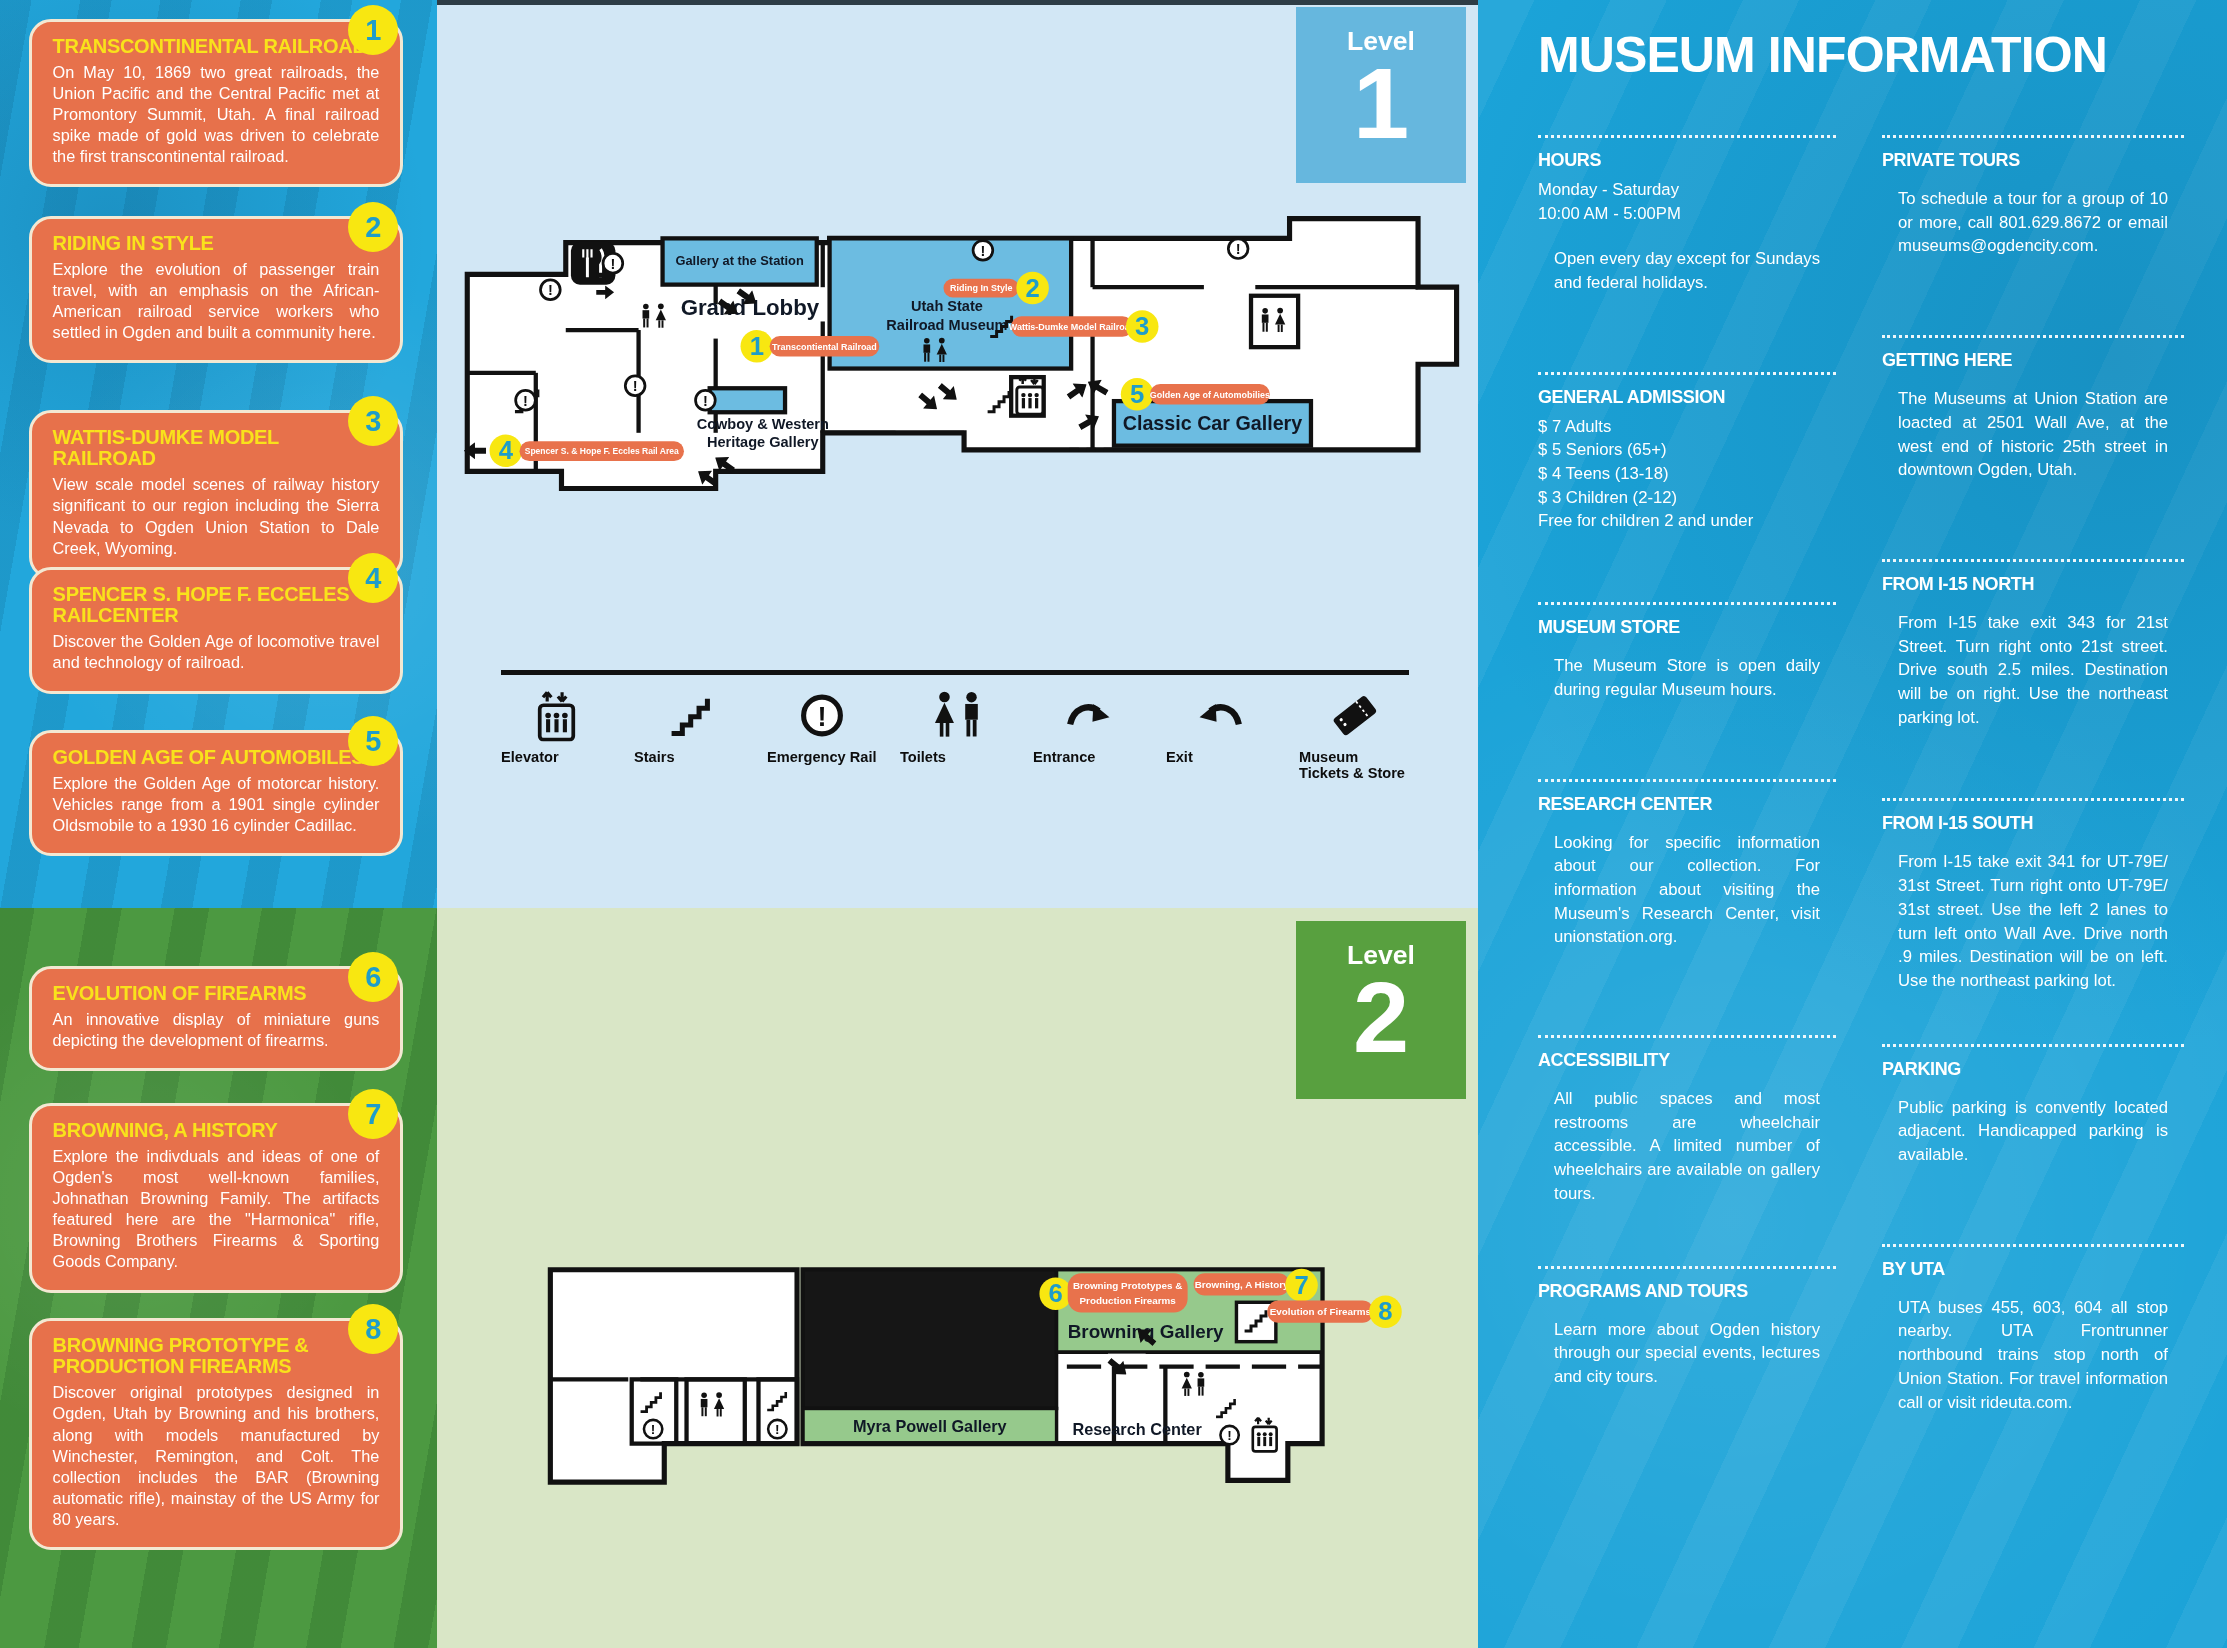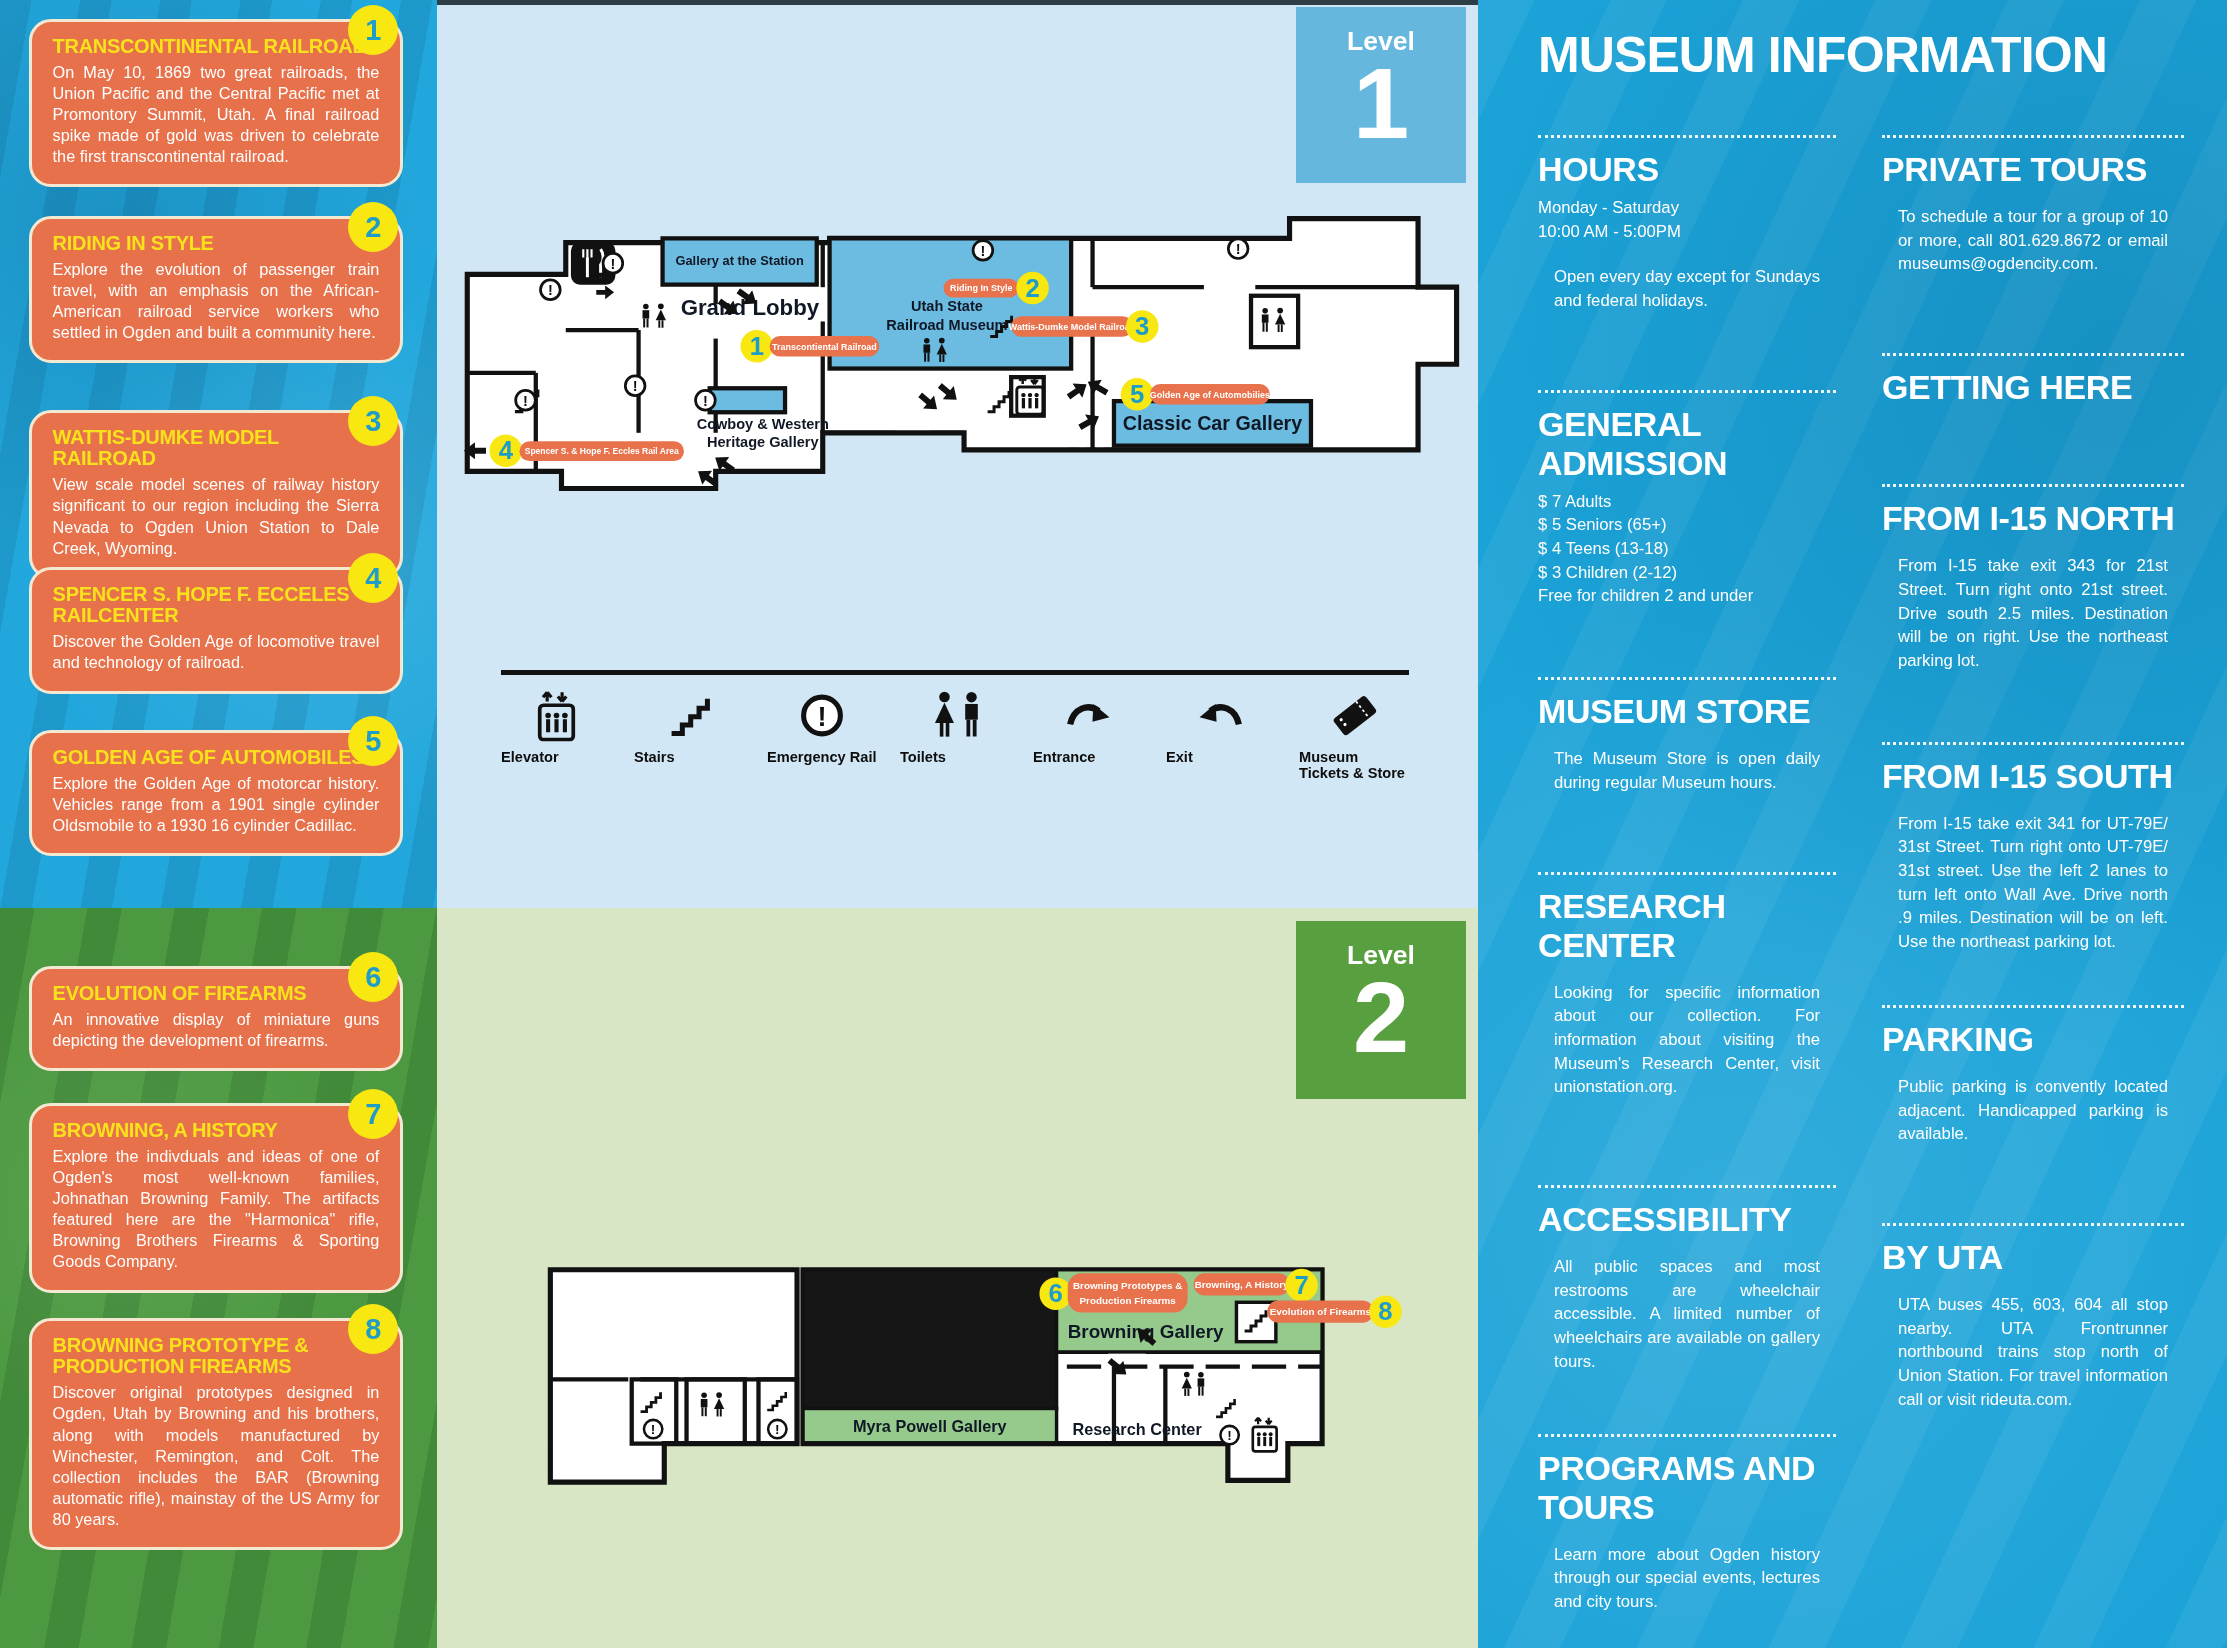--- a/index.html
+++ b/index.html
@@ -82,21 +82,21 @@
       #1ba3d8;
   }
   .info h1 {
     position:absolute; left:60px; top:26px; margin:0; color:#ffffff;
     font-size:50px; font-weight:800; letter-spacing:-0.9px;
   }
   .info-col { position:absolute; top:135px; }
   .col1 { left:60px;  width:298px; }
   .col2 { left:404px; width:302px; }
   .info section { border-top:3.4px dotted rgba(255,255,255,.92); padding-top:12px; }
-  .info section h2 { margin:0 0 6.9px; color:#fff; font-size:34px; font-weight:800; letter-spacing:-0.4px; }
+  .info section h2 { margin:0 0 6.9px; color:#fff; font-size:18px; font-weight:800; letter-spacing:-0.4px; }
   .info section p  { margin:16px; color:#fff; font-size:16.7px; line-height:1.42; text-align:justify; }
   .info section p.line { text-align:left; margin:0; }
   .info section p.para { margin-top:22px; }
   .mb60{margin-bottom:51px}.mb70{margin-bottom:60px}.mb80{margin-bottom:69px}
   .mb90{margin-bottom:77px}.mb100{margin-bottom:86px}
 </style>
 </head>
 <body>
 
 <svg width="0" height="0" style="position:absolute" aria-hidden="true">
@@ -453,20 +453,21 @@
     </section>
   </div>
 
   <div class="info-col col2">
     <section class="mb90">
       <h2>PRIVATE TOURS</h2>
       <p>To schedule a tour for a group of 10 or more, call 801.629.8672 or email museums@ogdencity.com.</p>
     </section>
     <section class="mb90">
       <h2>GETTING HERE</h2>
+      <p>The Museums at Union Station are loacted at 2501 Wall Ave, at the west end of historic 25th street in downtown Ogden, Utah.</p>
     </section>
     <section class="mb80">
       <h2>FROM I-15 NORTH</h2>
       <p>From I-15 take exit 343 for 21st Street. Turn right onto 21st street. Drive south 2.5 miles. Destination will be on right. Use the northeast parking lot.</p>
     </section>
     <section class="mb60">
       <h2>FROM I-15 SOUTH</h2>
       <p>From I-15 take exit 341 for UT-79E/ 31st Street. Turn right onto UT-79E/ 31st street. Use the left 2 lanes to turn left onto Wall Ave. Drive north .9 miles. Destination will be on left. Use the northeast parking lot.</p>
     </section>
     <section class="mb90">

